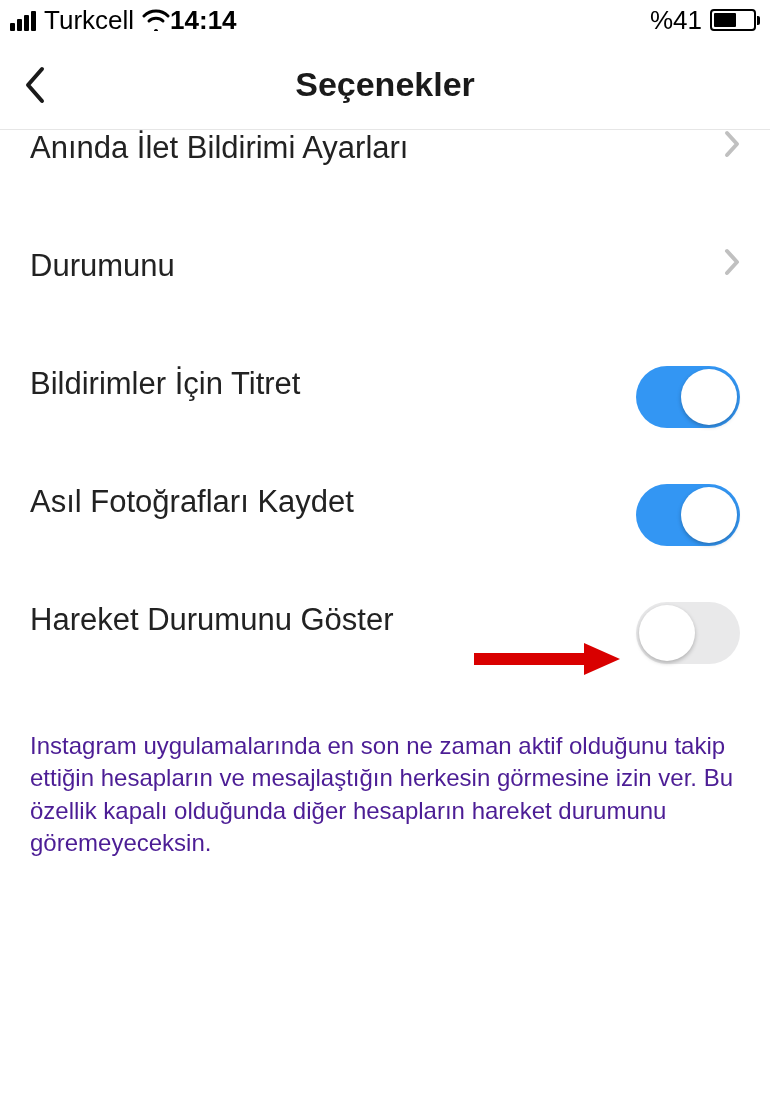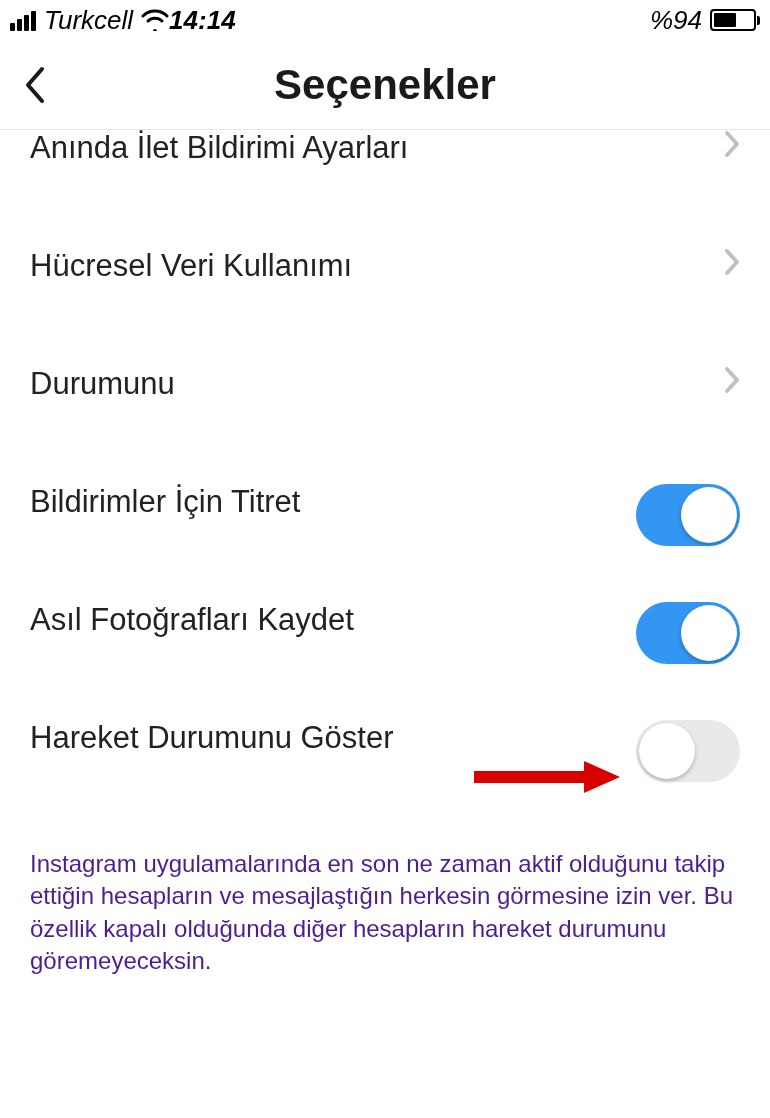--- a/index.html
+++ b/index.html
@@ -13,21 +13,20 @@
   }
 
   
   .status-bar {
     height: 40px;
     display: flex;
     align-items: center;
     padding: 4px 10px;
     font-size: 26px;
     font-weight: 400;
-    font-style: italic;
   }
   .status-left, .status-right {
     display: flex;
     align-items: center;
     gap: 8px;
   }
   .status-center {
     flex: 1;
     text-align: left;
     font-weight: 600;
@@ -89,21 +88,21 @@
     height: 100%;
     display: flex;
     align-items: center;
     justify-content: center;
   }
   .back-btn svg { display:block; }
   .nav-title {
     position: absolute;
     left: 0; right: 0;
     text-align: center;
-    font-size: 42px;
+    font-size: 34px;
     font-weight: 700;
     color: #1a1a1a;
     pointer-events: none;
   }
 
   
   .list {
     padding: 0 30px;
   }
   .row {
@@ -175,21 +174,21 @@
     <span class="wifi-icon">
       <svg width="28" height="22" viewBox="0 0 28 22">
         <path d="M14 20 a2 2 0 1 0 0.001 0 Z" fill="#000"></path>
         <path d="M7 12 a10 10 0 0 1 14 0" stroke="#000" stroke-width="3" fill="none" stroke-linecap="round"></path>
         <path d="M2 7 a17 17 0 0 1 24 0" stroke="#000" stroke-width="3" fill="none" stroke-linecap="round"></path>
       </svg>
     </span>
   </div>
   <div class="status-center">14:14</div>
   <div class="status-right">
-    <span>%94</span>
+    <span>%41</span>
     <span class="battery">
       <span class="battery-body">
           <span class="battery-fill"></span>
         </span>
       <span class="battery-tip"></span>
     </span>
   </div>
 </div>
 
 <div class="nav-header">
@@ -206,28 +205,20 @@
   <div class="row">
     <span class="row-label">Anında İlet Bildirimi Ayarları</span>
     <span class="chevron">
       <svg width="16" height="28" viewBox="0 0 16 28">
           <polyline points="3,3 13,14 3,25" fill="none" stroke="#c0c0c0" stroke-width="4" stroke-linecap="round" stroke-linejoin="round"></polyline>
         </svg>
     </span>
   </div>
 
 
-  <div class="row">
-    <span class="row-label">Hücresel Veri Kullanımı</span>
-    <span class="chevron">
-      <svg width="16" height="28" viewBox="0 0 16 28">
-          <polyline points="3,3 13,14 3,25" fill="none" stroke="#c0c0c0" stroke-width="4" stroke-linecap="round" stroke-linejoin="round"></polyline>
-        </svg>
-    </span>
-  </div>
 
   <div class="row">
     <span class="row-label">Durumunu</span>
     <span class="chevron">
       <svg width="16" height="28" viewBox="0 0 16 28">
           <polyline points="3,3 13,14 3,25" fill="none" stroke="#c0c0c0" stroke-width="4" stroke-linecap="round" stroke-linejoin="round"></polyline>
         </svg>
     </span>
   </div>
 

